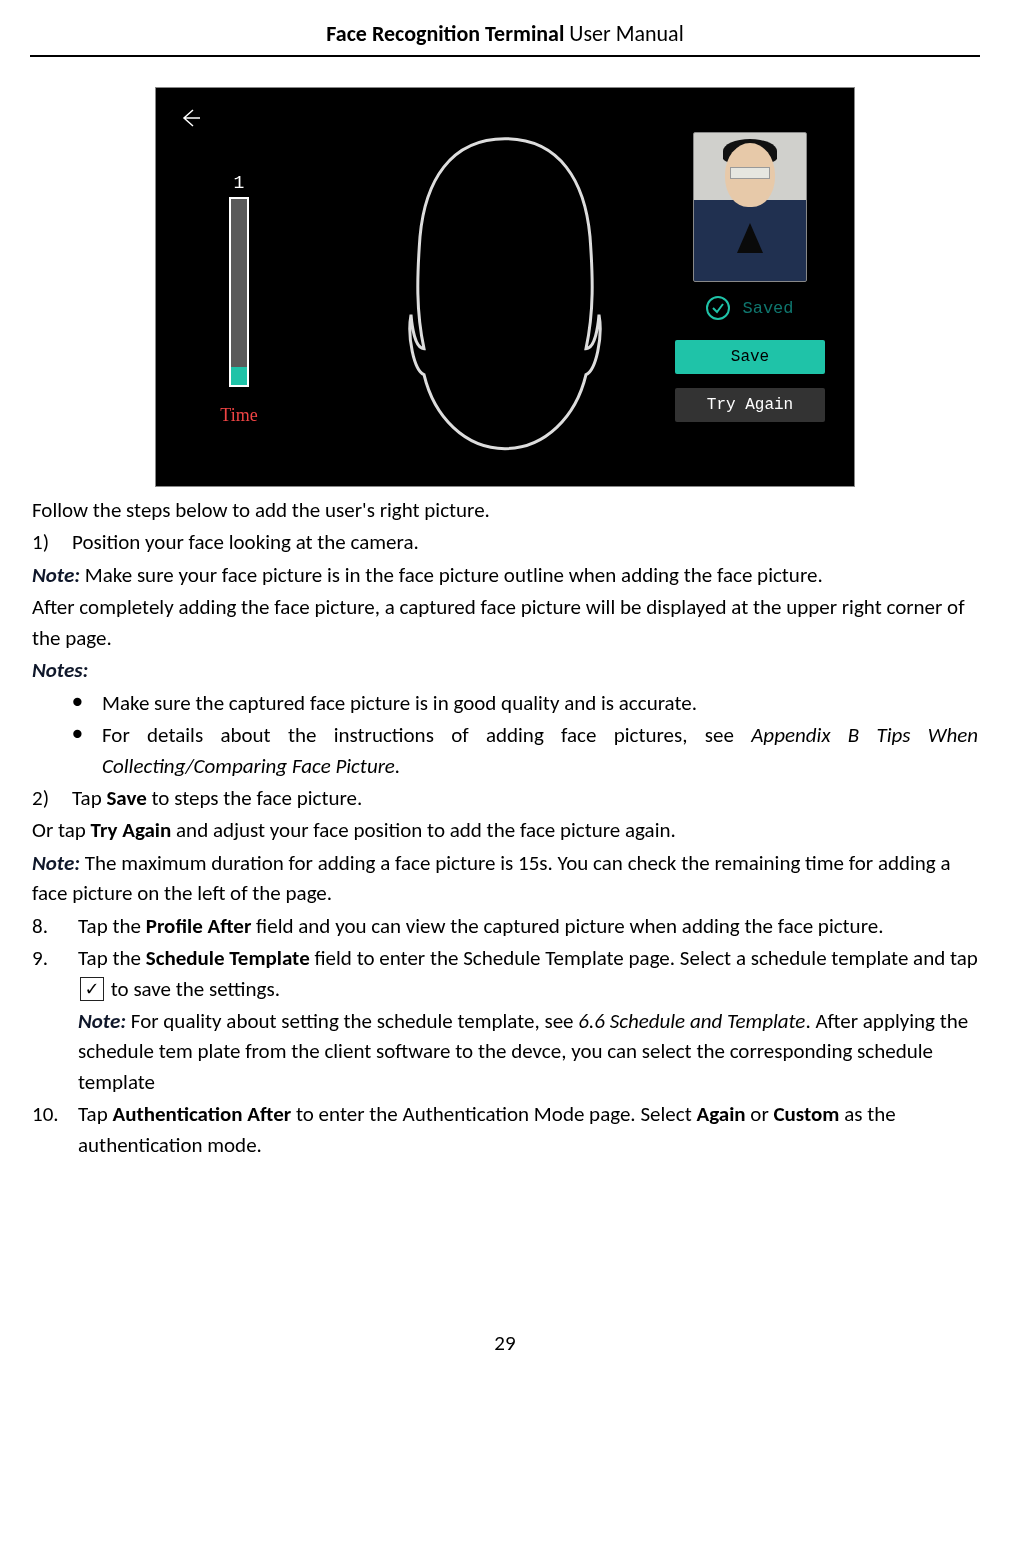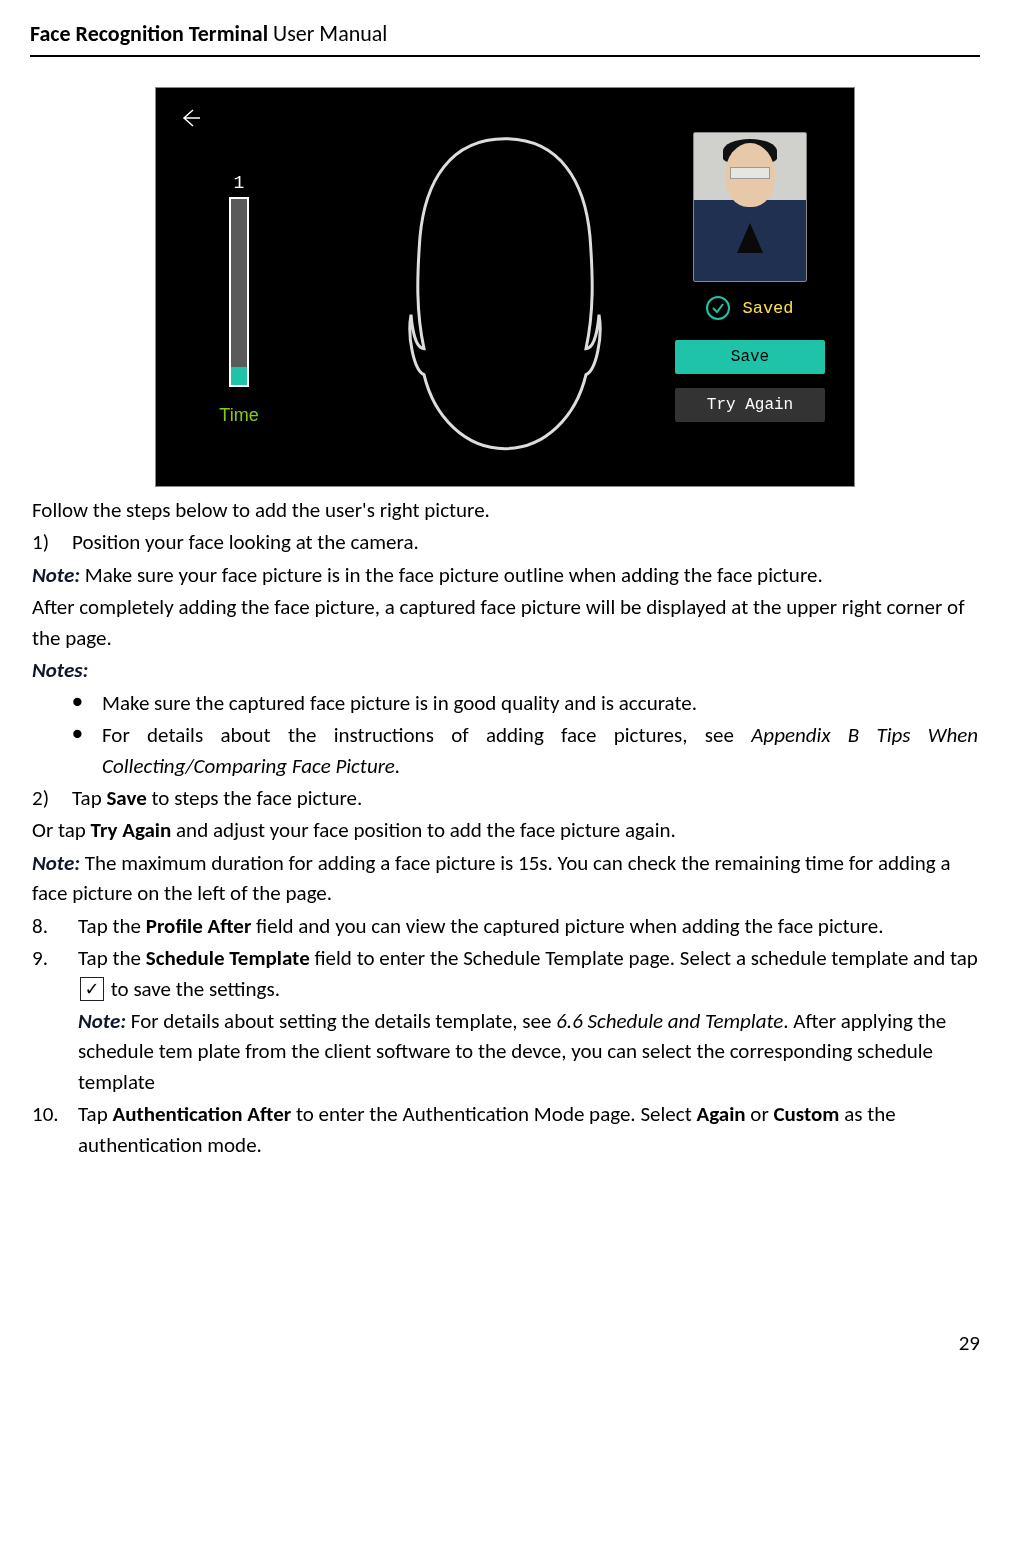--- a/index.html
+++ b/index.html
@@ -8,20 +8,21 @@
     background: #fff;
     color: #000;
     width: 1010px;
     margin: 0 auto;
     padding: 0;
   }
   .page {
     padding: 20px 30px 40px 30px;
   }
   .header {
+    text-align: center;
     font-size: 22px;
     padding-bottom: 8px;
     border-bottom: 2px solid #000;
     margin-bottom: 30px;
   }
   .header-bold { font-weight: bold; }
   .screenshot {
     width: 700px;
     height: 400px;
     margin: 0 auto 8px auto;
@@ -62,22 +63,22 @@
   }
   .timer-bar-fill {
     position: absolute;
     bottom: 0;
     left: 0;
     width: 100%;
     height: 18px;
     background: #1fc3a8;
   }
   .timer-label {
-    color: #84cc16;
-    font-family: Liberation Sans, sans-serif;
+    color: #ef4444;
+    font-family: Liberation Serif, serif;
     font-size: 18px;
     margin-top: 18px;
   }
   
   .face-zone {
     position: absolute;
     left: 50%;
     top: 50%;
     transform: translate(-50%, -48%);
   }
@@ -148,21 +149,21 @@
   .status-icon {
     width: 24px;
     height: 24px;
     border: 2px solid #1fc3a8;
     border-radius: 50%;
     display: flex;
     align-items: center;
     justify-content: center;
   }
   .status-text {
-    color: #fde047;
+    color: #0f766e;
     font-family: "Courier New", monospace;
     font-size: 17px;
   }
   .btn {
     width: 150px;
     height: 34px;
     line-height: 34px;
     margin: 0 auto 14px auto;
     font-family: "Courier New", monospace;
     font-size: 16px;
@@ -212,21 +213,21 @@
     border: 1px solid #222;
     vertical-align: middle;
     text-align: center;
     line-height: 22px;
     font-size: 18px;
     margin: 0 2px;
     position: relative;
     top: -2px;
   }
   .footer {
-    text-align: right;
+    text-align: center;
     font-size: 21px;
     margin-top: 170px;
   }
 </style>
 </head>
 <body>
 
 <div class="page">
   <div class="header">
     <span class="header-bold">Face Recognition Terminal</span><span> User Manual</span>
@@ -323,21 +324,21 @@
       </div>
     </div>
 
     <div class="num-item">
       <div class="num wide">9.</div>
       <div class="body">
         <span>Tap the </span><span class="bold">Schedule Template</span><span> field to enter the Schedule Template page. Select a schedule template and tap </span><span class="check-inline">✓</span><span> to save the settings.</span>
       </div>
     </div>
     <p class="sub-indent wide">
-      <span class="note">Note:</span><span> For details about setting the details template, see </span><span class="italic">6.6 Schedule and Template</span><span>. After applying the schedule tem plate from the client software to the devce, you can select the corresponding schedule template</span>
+      <span class="note">Note:</span><span> For quality about setting the schedule template, see </span><span class="italic">6.6 Schedule and Template</span><span>. After applying the schedule tem plate from the client software to the devce, you can select the corresponding schedule template</span>
     </p>
 
     <div class="num-item">
       <div class="num wide">10.</div>
       <div class="body">
         <span>Tap </span><span class="bold">Authentication After</span><span> to enter the Authentication Mode page. Select </span><span class="bold">Again</span><span> or </span><span class="bold">Custom</span><span> as the authentication mode.</span>
       </div>
     </div>
   </div>
 

